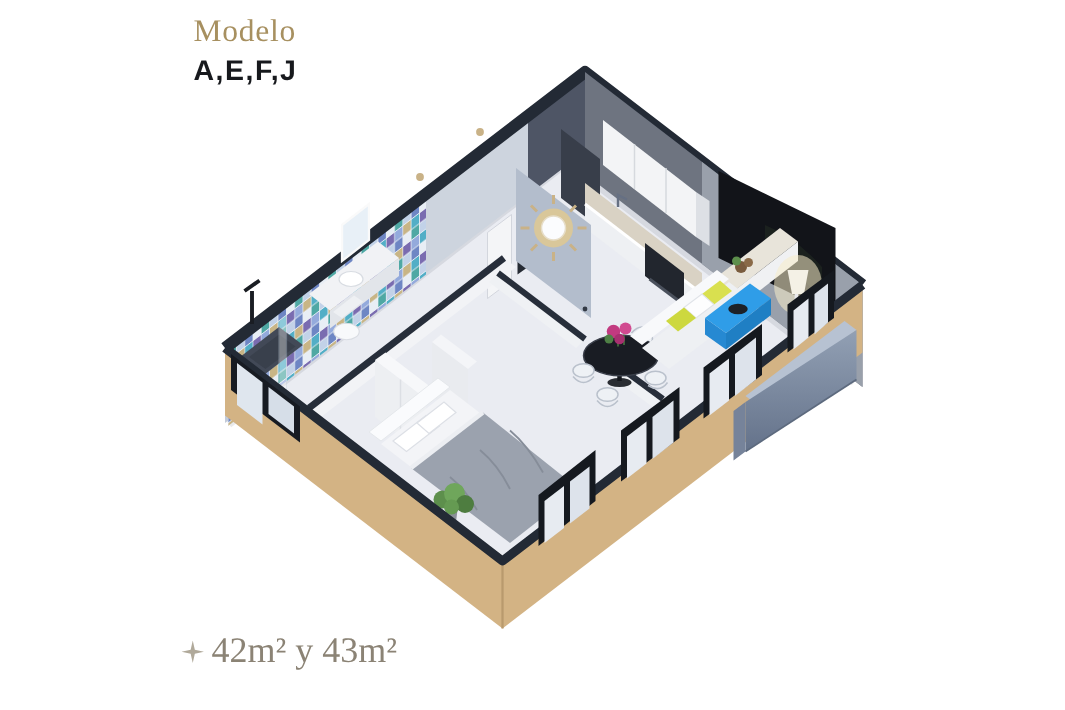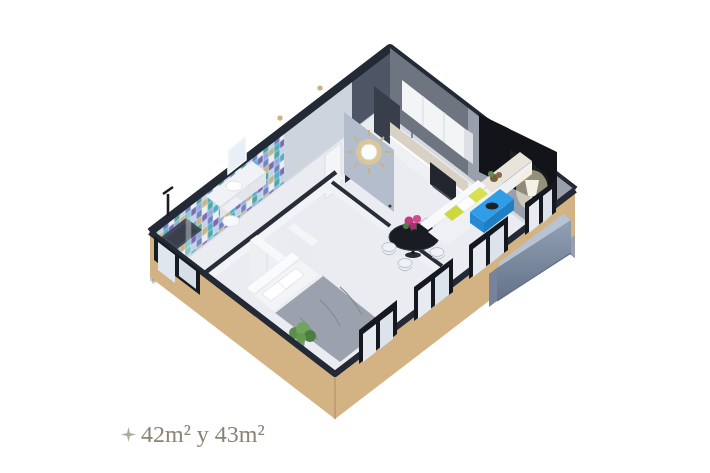--- a/index.html
+++ b/index.html
@@ -11,20 +11,24 @@
           font-family:"Liberation Sans",sans-serif;}
   .ftr{position:absolute;left:121px;top:421px;display:flex;align-items:center;gap:5px;}
   .area{font-family:"Liberation Serif",serif;font-size:24px;color:#8b8375;}
   .plan{position:absolute;left:0;top:0;}
 </style>
 </head>
 <body>
 
 <div class="stage">
 
+  <div class="hdr">
+    <div class="eyebrow">Modelo</div>
+    <div class="models">A,E,F,J</div>
+  </div>
 
   <svg class="plan" width="710" height="473" viewBox="0 0 710 473">
     <defs>
       <pattern id="tilePat" width="28" height="28" patternUnits="userSpaceOnUse" patternTransform="matrix(0.793,-0.609,0,1,152,233)">
         <rect width="28" height="28" fill="#eff3f8"></rect>
         <rect x="0.3" y="0.3" width="6.4" height="6.4" fill="#4fa8a4"></rect>
         <rect x="7.3" y="0.3" width="6.4" height="6.4" fill="#c2d2e8"></rect>
         <rect x="14.3" y="0.3" width="6.4" height="6.4" fill="#6e86c4"></rect>
         <rect x="21.3" y="0.3" width="6.4" height="6.4" fill="#e8eef5"></rect>
         <rect x="0.3" y="7.3" width="6.4" height="6.4" fill="#94aadc"></rect>

